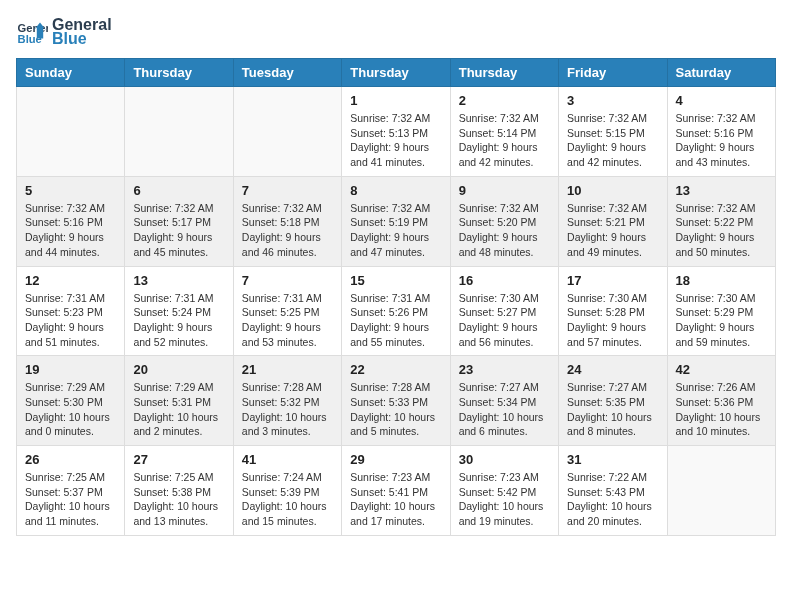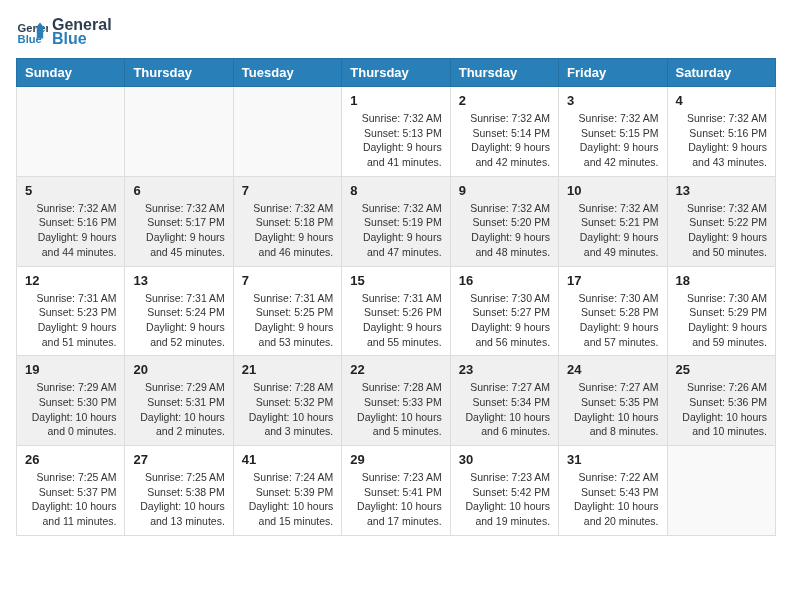--- a/index.html
+++ b/index.html
@@ -71,21 +71,20 @@
       font-weight: bold;
       font-size: 13px;
       color: #222;
       display: block;
       margin-bottom: 3px;
     }
     .day-info {
       font-size: 10.5px;
       color: #333;
       line-height: 1.4;
-      text-align: right;
     }
     .row-shaded td {
       background-color: #f0f0f0 !important;
     }
   </style>
 </head>
 <body>
 
 <div class="header-area">
   <div class="logo">
@@ -214,21 +213,21 @@
         </td>
         <td>
           <span class="day-number">23</span>
           <div class="day-info">Sunrise: 7:27 AM<br>Sunset: 5:34 PM<br>Daylight: 10 hours and 6 minutes.</div>
         </td>
         <td>
           <span class="day-number">24</span>
           <div class="day-info">Sunrise: 7:27 AM<br>Sunset: 5:35 PM<br>Daylight: 10 hours and 8 minutes.</div>
         </td>
         <td>
-          <span class="day-number">25</span>
+          <span class="day-number">42</span>
           <div class="day-info">Sunrise: 7:26 AM<br>Sunset: 5:36 PM<br>Daylight: 10 hours and 10 minutes.</div>
         </td>
       </tr>
       <tr>
         <td>
           <span class="day-number">26</span>
           <div class="day-info">Sunrise: 7:25 AM<br>Sunset: 5:37 PM<br>Daylight: 10 hours and 11 minutes.</div>
         </td>
         <td>
           <span class="day-number">27</span>

